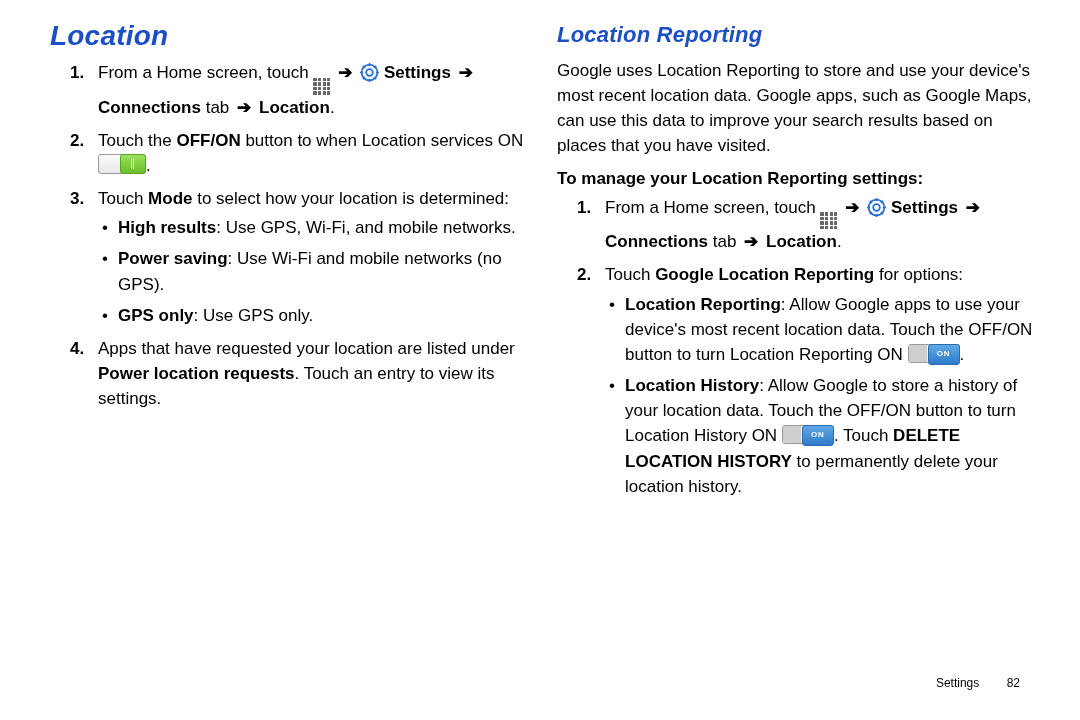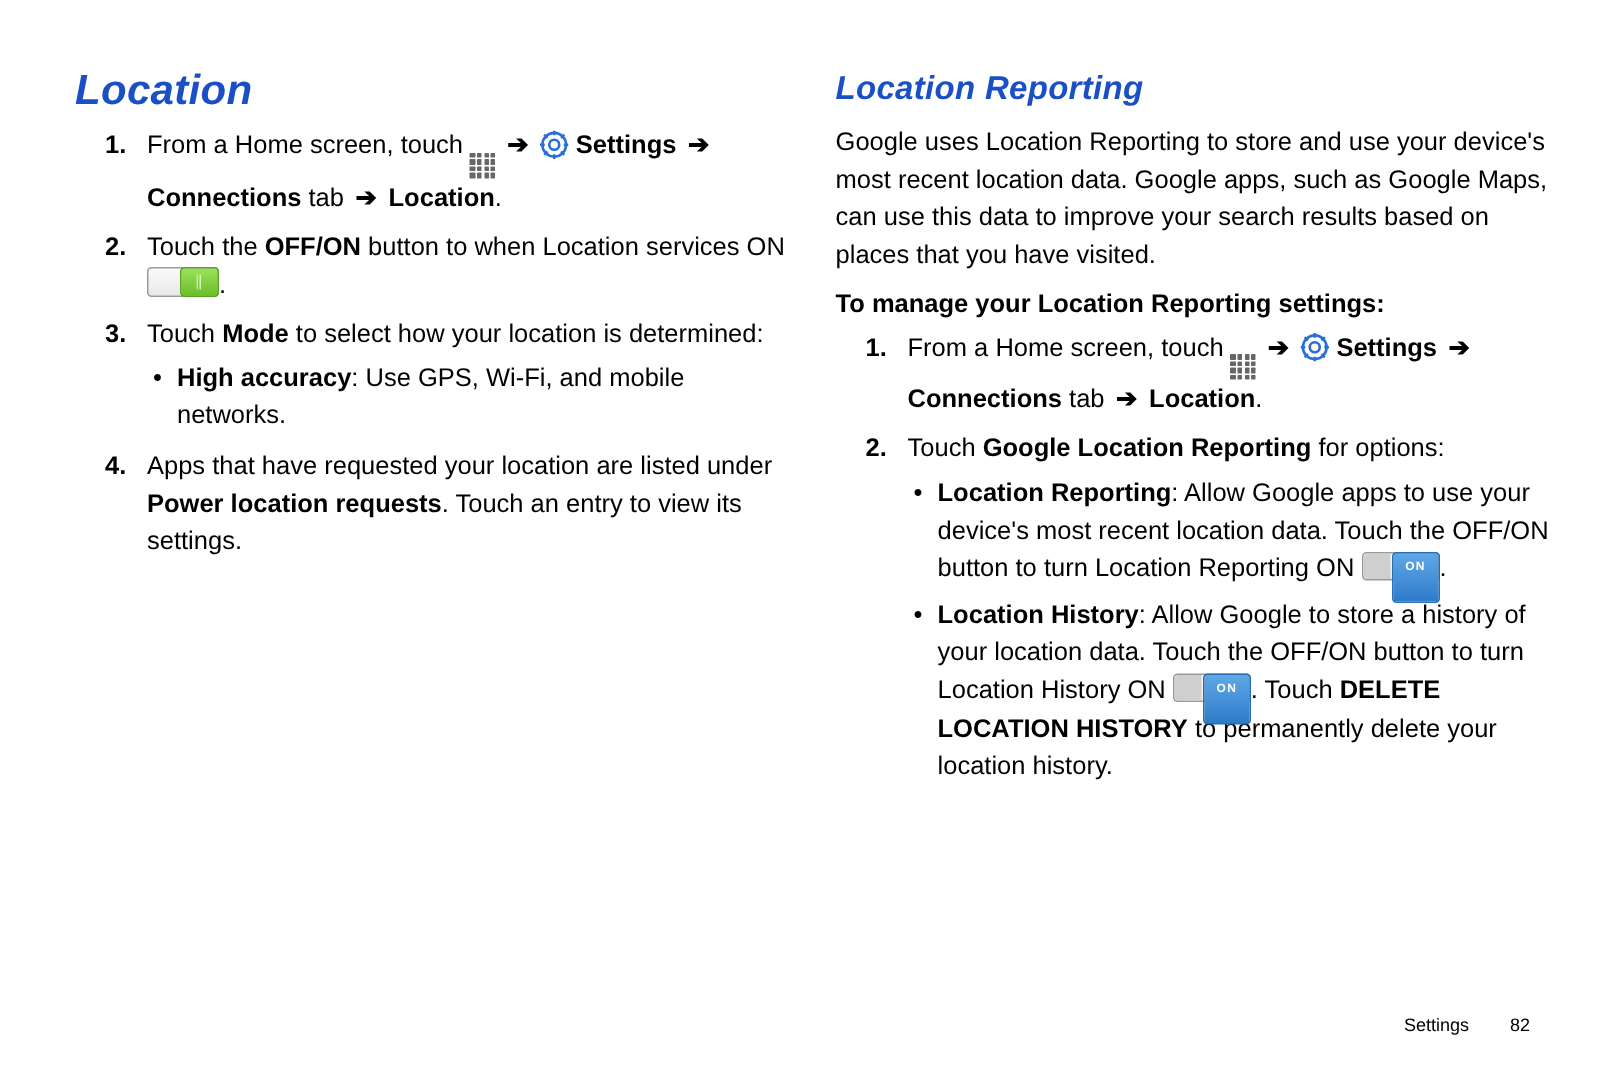--- a/index.html
+++ b/index.html
@@ -6,21 +6,21 @@
     margin: 0;
     padding: 0;
     width: 1080px;
     height: 720px;
     background: #fff;
     font-family: Arial, Helvetica, sans-serif;
     color: #000;
   }
   .page {
     display: flex;
-    padding: 44px 44px 0 50px;
+    padding: 20px 44px 0 50px;
     box-sizing: border-box;
     height: 100%;
     position: relative;
   }
   .col {
     width: 50%;
     padding-right: 10px;
     box-sizing: border-box;
   }
   .col.right { padding-left: 6px; padding-right: 0; margin-left: 16px; }
@@ -130,21 +130,21 @@
     box-sizing: border-box;
   }
   .toggle.green .knob { right: -1px; }
   .toggle.green .knob::after{
     content:""; position:absolute; left:12px; top:4px; width:1px; height:10px; background:rgba(255,255,255,.7); box-shadow: -2px 0 0 rgba(255,255,255,.5);
   }
   .toggle.blue {
     width: 50px; height: 17px;
   }
   .toggle.blue .knob {
-    right: -1px; width: 32px; height: 34px;
+    right: -1px; width: 32px; height: 21px;
     background: linear-gradient(#5fa8e6,#2f7bca);
     border: 1px solid #2b6cb0;
     color: #fff; font-size: 8px; text-align: center; line-height: 17px;
     letter-spacing: 0.8px;
   }
   .toggle.blue .knob span { font-weight: bold; }
   .toggle.blue .track-left {
     position:absolute; left:0; top:0; bottom:0; width:18px;
     background:#cfcfcf; border-radius:3px 0 0 3px;
   }
@@ -216,21 +216,23 @@
         <span class="b">Connections</span><span> tab </span><span class="arrow b">➔</span>
         <span class="b">Location</span>.
       </li>
       <li>
         <span>Touch the </span><span class="b">OFF/ON</span><span> button to when Location services ON </span>
         <span class="toggle green"><span class="knob"></span></span>.
       </li>
       <li>
         <span>Touch </span><span class="b">Mode</span><span> to select how your location is determined:</span>
         <ul class="bullets">
-          <li><span class="b">High accuracy</span><span>: Use GPS, Wi-Fi, and mobile networks.</span></li>
+          <li><span class="b">High results</span><span>: Use GPS, Wi-Fi, and mobile networks.</span></li>
+          <li><span class="b">Power saving</span><span>: Use Wi-Fi and mobile networks (no GPS).</span></li>
+          <li><span class="b">GPS only</span><span>: Use GPS only.</span></li>
         </ul>
       </li>
       <li>
         <span>Apps that have requested your location are listed under </span><span class="b">Power location requests</span><span>. Touch an entry to view its settings.</span>
       </li>
     </ol>
   </div>
 
   <div class="col right">
     <h2>Location Reporting</h2>

